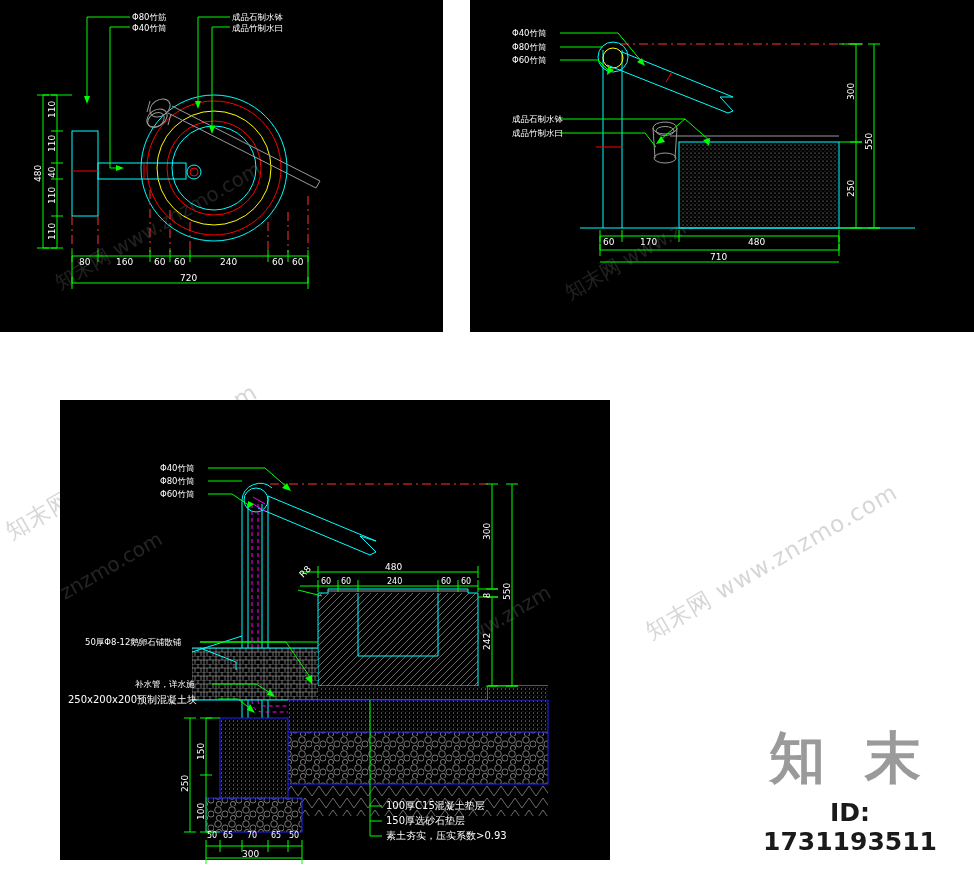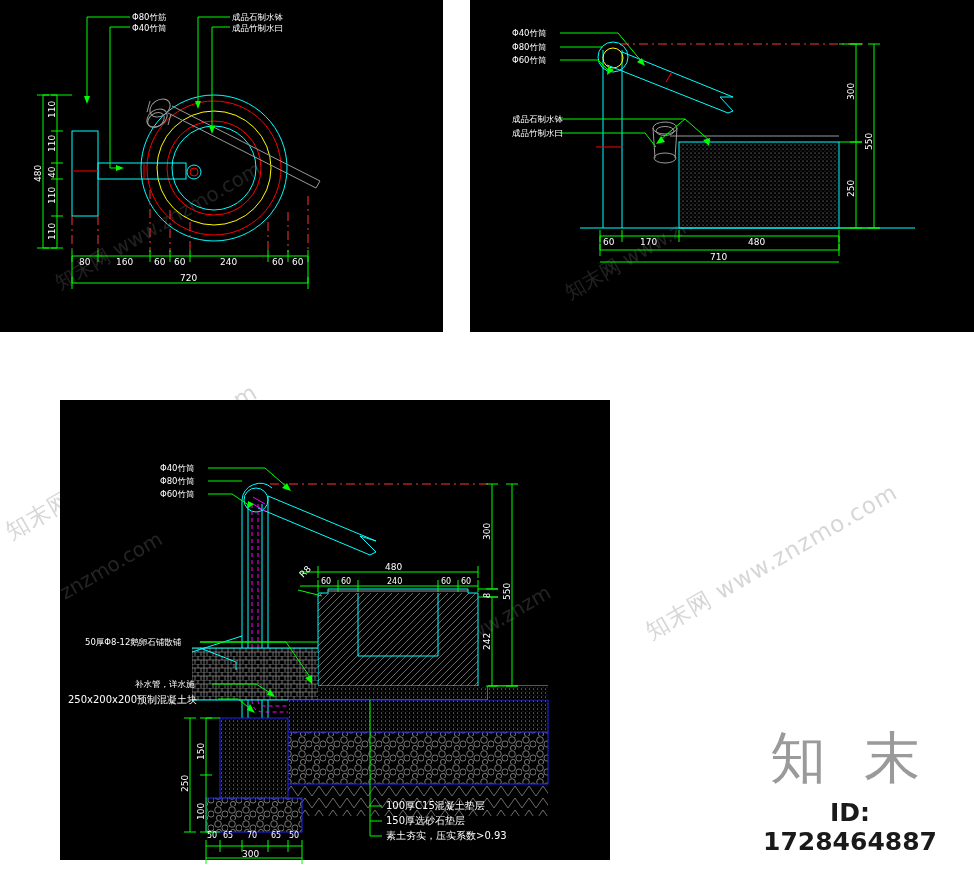--- a/index.html
+++ b/index.html
@@ -33,21 +33,21 @@
   .tb-row{display:flex;align-items:flex-end;gap:6px;}
   .tb-circle{width:25px;height:25px;border:1.6px solid #ffffff;border-radius:50%;
              display:flex;align-items:center;justify-content:center;
              font-size:13px;color:#fff;flex:0 0 auto;}
   .tb-name{font-size:16px;font-weight:bold;letter-spacing:1px;color:#fff;}
   .tb-scale{font-size:11px;color:#fff;padding-bottom:2px;}
   .tb-rule{height:0;border-top:2px solid #fff;border-bottom:1px solid #fff;
            margin-top:2px;padding-top:1px;}
 
   #wm-logo{position:absolute;right:14px;top:730px;width:220px;text-align:center;}
-  #wm-logo .cn{font-size:56px;font-weight:normal;color:#9a9a9a;letter-spacing:10px;
+  #wm-logo .cn{font-size:56px;font-weight:bold;color:#9a9a9a;letter-spacing:10px;
                line-height:1;font-family:"DejaVu Sans","Liberation Sans",sans-serif;}
   #wm-logo .idtxt{font-size:25px;font-weight:bold;color:#1a1a1a;margin-top:12px;}
 
   .wmtile{position:absolute;color:rgba(120,120,120,0.30);font-size:23px;
           letter-spacing:1px;white-space:nowrap;pointer-events:none;
           transform:rotate(-30deg);transform-origin:left top;}
 </style>
 </head>
 <body>
 
@@ -485,14 +485,14 @@
   <div class="tb-row">
     <div class="tb-circle">2</div>
     <div class="tb-name">惊鹿立面图</div>
     <div class="tb-scale">1:8</div>
   </div>
   <div class="tb-rule" style="margin-left:31px;width:155px;"></div>
 </div>
 
 <div id="wm-logo">
   <div class="cn">知 末</div>
-  <div class="idtxt">ID: 1728464887</div>
+  <div class="idtxt">ID: 1731193511</div>
 </div>
 
 </body></html>

